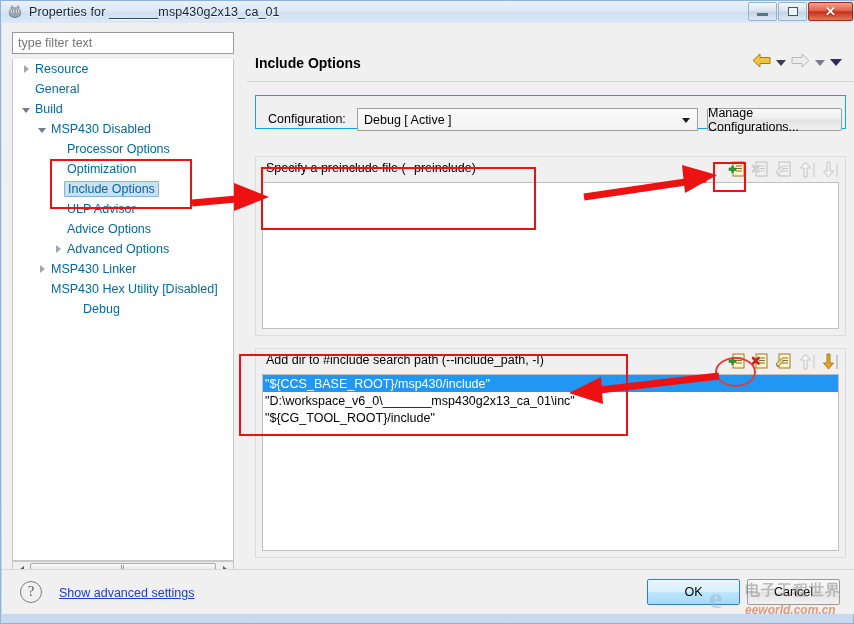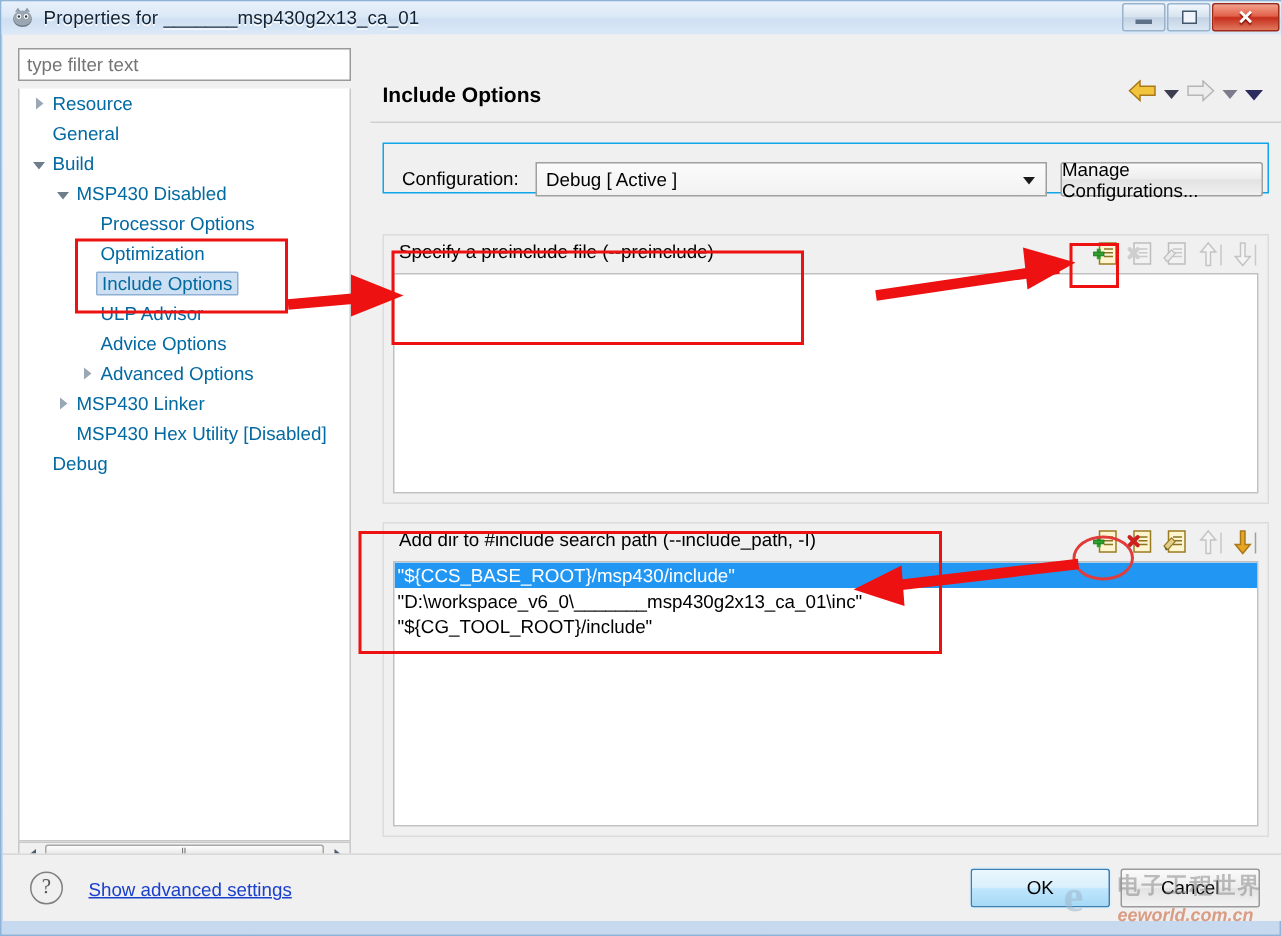--- a/index.html
+++ b/index.html
@@ -493,21 +493,21 @@
           <div class="tree-item" style="padding-left: 22px;">
             <span class="twisty">
               <span class="tri-closed"></span>
             </span>
             <span class="tree-label">MSP430 Linker</span>
           </div>
           <div class="tree-item" style="padding-left: 22px;">
             <span class="twisty"></span>
             <span class="tree-label">MSP430 Hex Utility  [Disabled]</span>
           </div>
-          <div class="tree-item" style="padding-left: 6px;">
+          <div class="tree-item" style="padding-left: 6px; gap: 48px;">
             <span class="twisty"></span>
             <span class="tree-label">Debug</span>
           </div>
         </div>
       <div id="tree-hscroll">
         <div class="hs-arrow">
             <div class="a-l"></div>
           </div>
         <div id="hs-thumb">
           <span class="grip">║</span>

